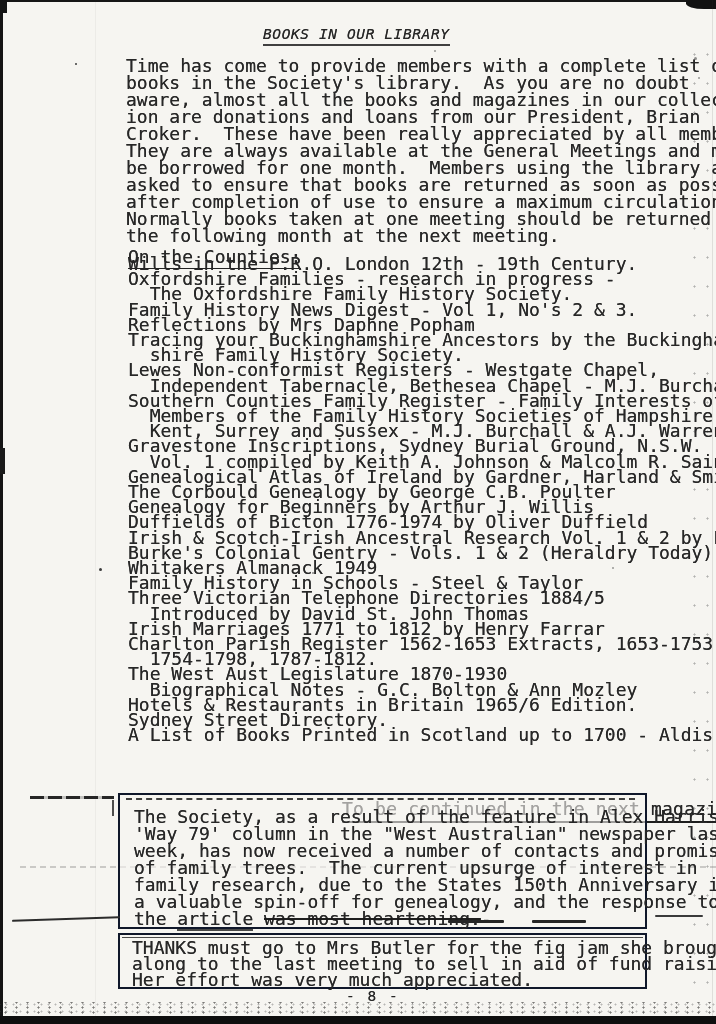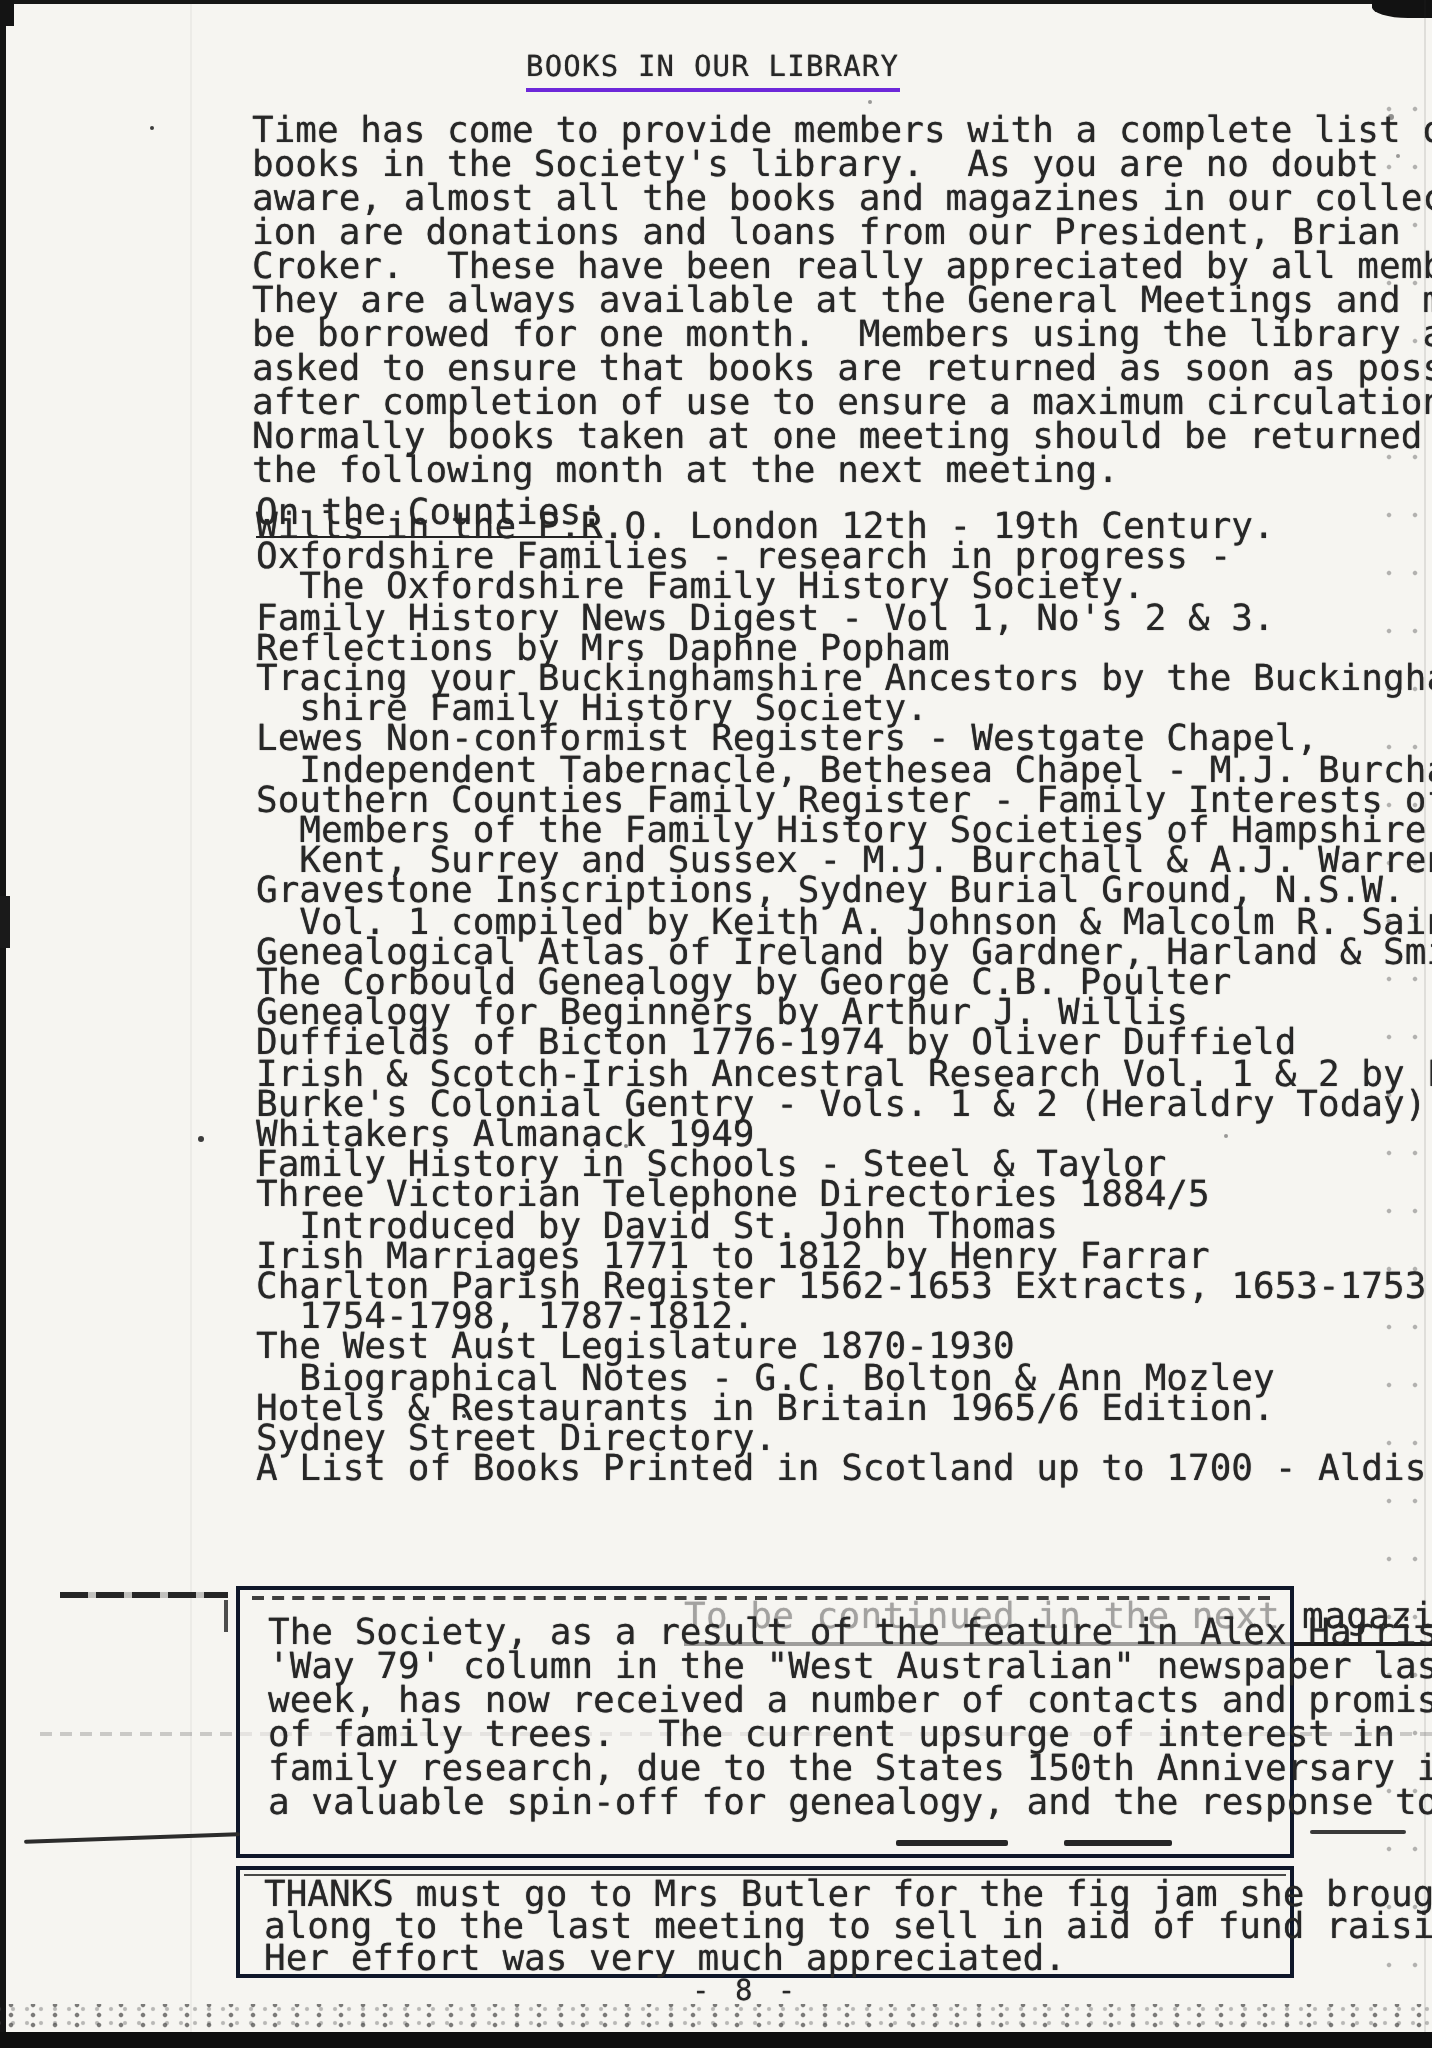--- a/index.html
+++ b/index.html
@@ -16,21 +16,21 @@
   .txt{
     font-size:18px;
     text-shadow:0 0 .5px rgba(25,25,25,.75);
     white-space:pre;
   }
   pre{margin:0;font:inherit;}
   
   .title{
     position:absolute;left:263px;top:26px;
     font-size:14.5px;letter-spacing:.6px;
-    border-bottom:2px solid #6d28d9;padding-bottom:2px;
+    border-bottom:2px solid #404040;padding-bottom:2px;font-style:italic;
   }
   .intro{position:absolute;left:126px;top:57px;line-height:17px;}
   .shelf-head{
     position:absolute;left:128px;top:246px;
     border-bottom:1.5px solid #222;padding-bottom:1px;
   }
   .shelf-list{position:absolute;left:128px;top:256px;line-height:15.2px;}
   .continue{
     position:absolute;left:342px;top:769px;
     border-bottom:2px solid #1d1d1d;padding-bottom:2px;letter-spacing:.2px;margin-top:29px;
@@ -172,20 +172,21 @@
   <div class="pen-top-left"></div>
   <div class="pen-tick"></div>
 
   <div class="box box1">
     <pre class="txt">The Society, as a result of the feature in Alex Harris'
 'Way 79' column in the "West Australian" newspaper last
 week, has now received a number of contacts and promises
 of family trees.  The current upsurge of interest in
 family research, due to the States 150th Anniversary is
 a valuable spin-off for genealogy, and the response to</pre>
+    <div class="lastline txt"><span>the </span><span class="und">article</span><span> </span><span class="strike">was most heartening.</span><span>-</span></div>
   </div>
   <div class="pen-left-ext"></div>
   <div class="pen-dash pd1"></div>
   <div class="pen-dash pd2"></div>
   <div class="pen-dash pd3"></div>
 
   <div class="box box2">
     <pre class="txt">THANKS must go to Mrs Butler for the fig jam she brought
 along to the last meeting to sell in aid of fund raising.
 Her effort was very much appreciated.</pre>

